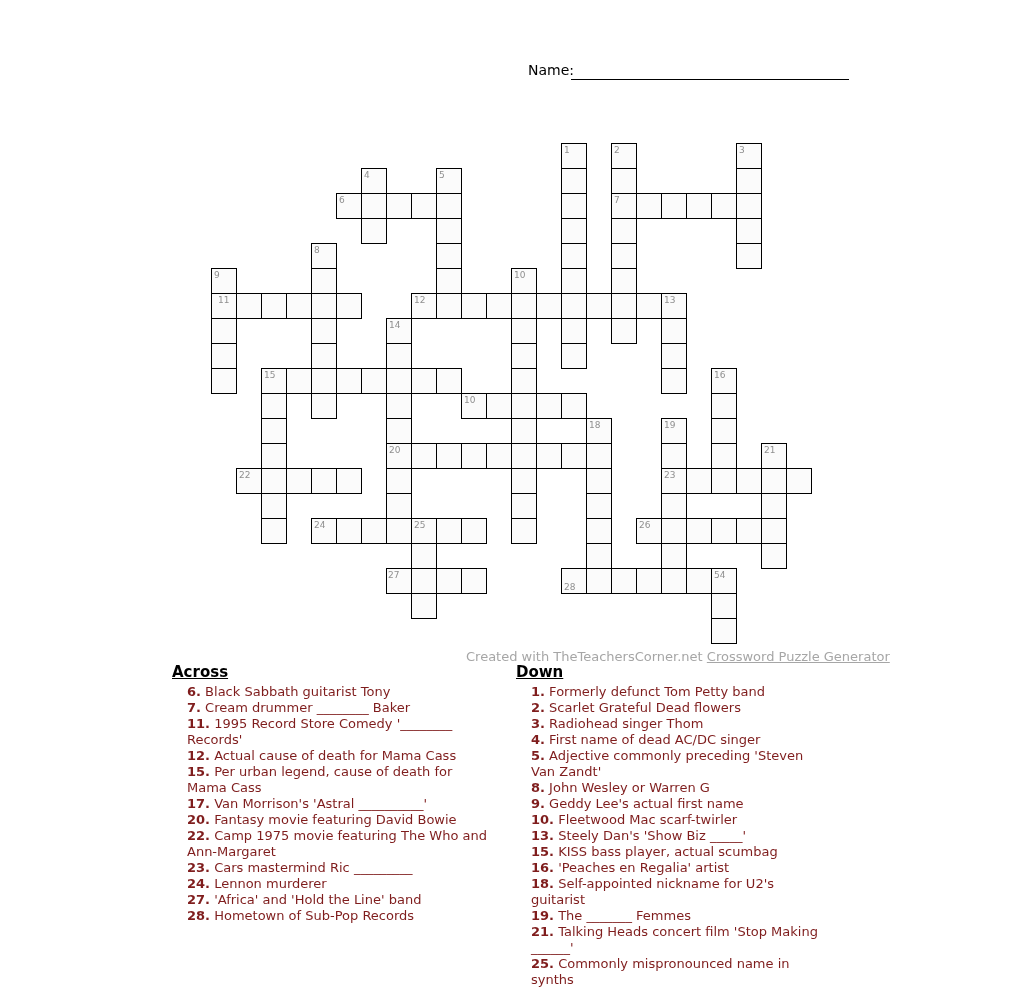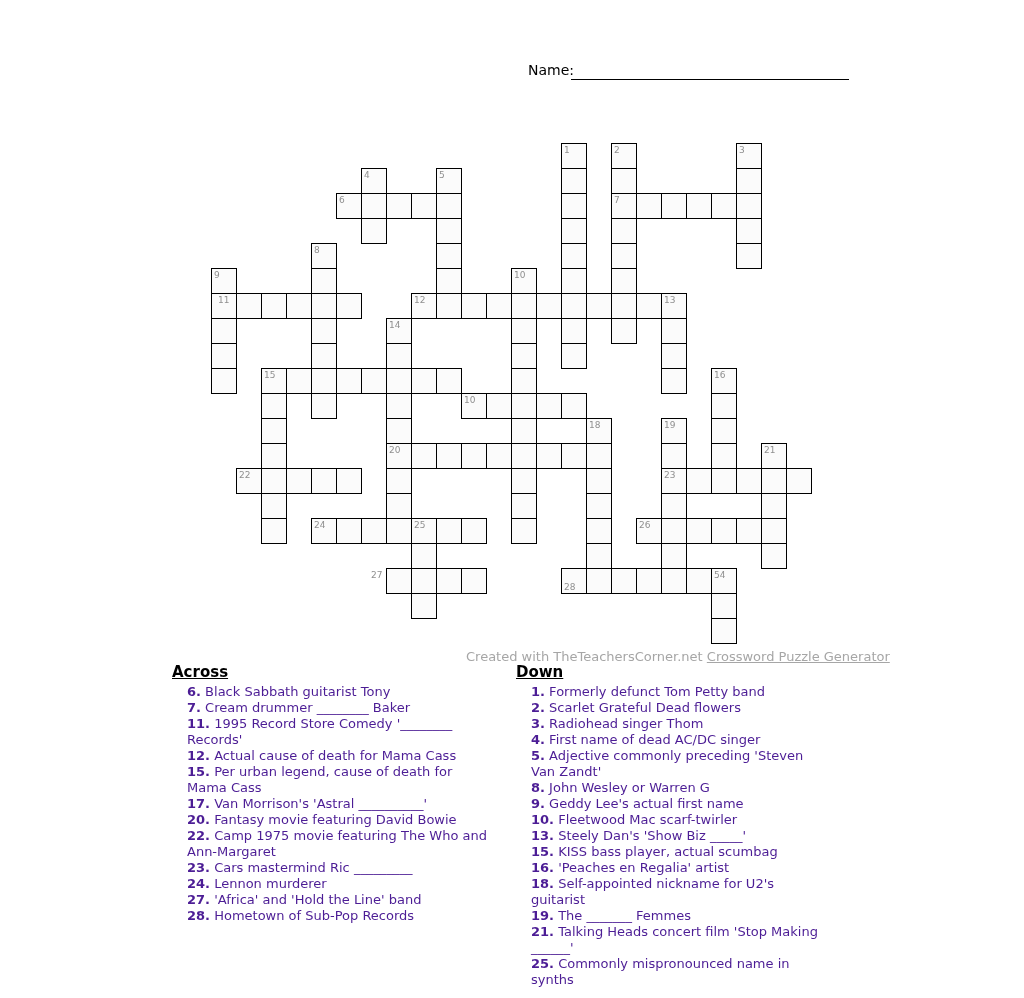--- a/index.html
+++ b/index.html
@@ -22,21 +22,21 @@
   
   .credit { position: absolute; left: 466px; top: 649px; font-size: 13px; color: #a6a6a6; }
   .credit a { color: #a6a6a6; text-decoration: underline; cursor: pointer; }
 
   
   .clue-col { position: absolute; top: 663px; font-size: 13px; line-height: 16px; }
   .clue-col.across { left: 172px; width: 322px; }
   .clue-col.down   { left: 516px; width: 306px; }
   .clue-col h2 { font-size: 15px; line-height: 18px; font-weight: bold;
     text-decoration: underline; margin: 0 0 3px 0; color: #000; }
-  .clue { margin: 0 0 0 15px; color: #4c1d95; }
+  .clue { margin: 0 0 0 15px; color: #7f1d1d; }
   .clue b { font-weight: bold; }
 </style>
 </head>
 <body>
 
 <div class="page">
 
   <span class="name-label">Name:</span>
   <div class="name-line"></div>
 
@@ -220,21 +220,21 @@
       <span class="cellnum" style="left: 250px; top: 250px;">10</span>
       <span class="cellnum" style="left: 375px; top: 275px;">18</span>
       <span class="cellnum" style="left: 450px; top: 275px;">19</span>
       <span class="cellnum" style="left: 175px; top: 300px;">20</span>
       <span class="cellnum" style="left: 550px; top: 300px;">21</span>
       <span class="cellnum" style="left: 25px; top: 325px;">22</span>
       <span class="cellnum" style="left: 450px; top: 325px;">23</span>
       <span class="cellnum" style="left: 100px; top: 375px;">24</span>
       <span class="cellnum" style="left: 200px; top: 375px;">25</span>
       <span class="cellnum" style="left: 425px; top: 375px;">26</span>
-      <span class="cellnum" style="left: 157px; top: 425px;">27</span>
+      <span class="cellnum" style="left: 174px; top: 425px;">27</span>
       <span class="cellnum" style="left: 350px; top: 437px;">28</span>
       <span class="cellnum" style="left: 500px; top: 425px;">54</span>
     </div>
 
   <div class="credit">
     <span>Created with TheTeachersCorner.net </span><a>Crossword Puzzle Generator</a>
   </div>
 
   <div class="clue-col across">
     <h2>Across</h2>

